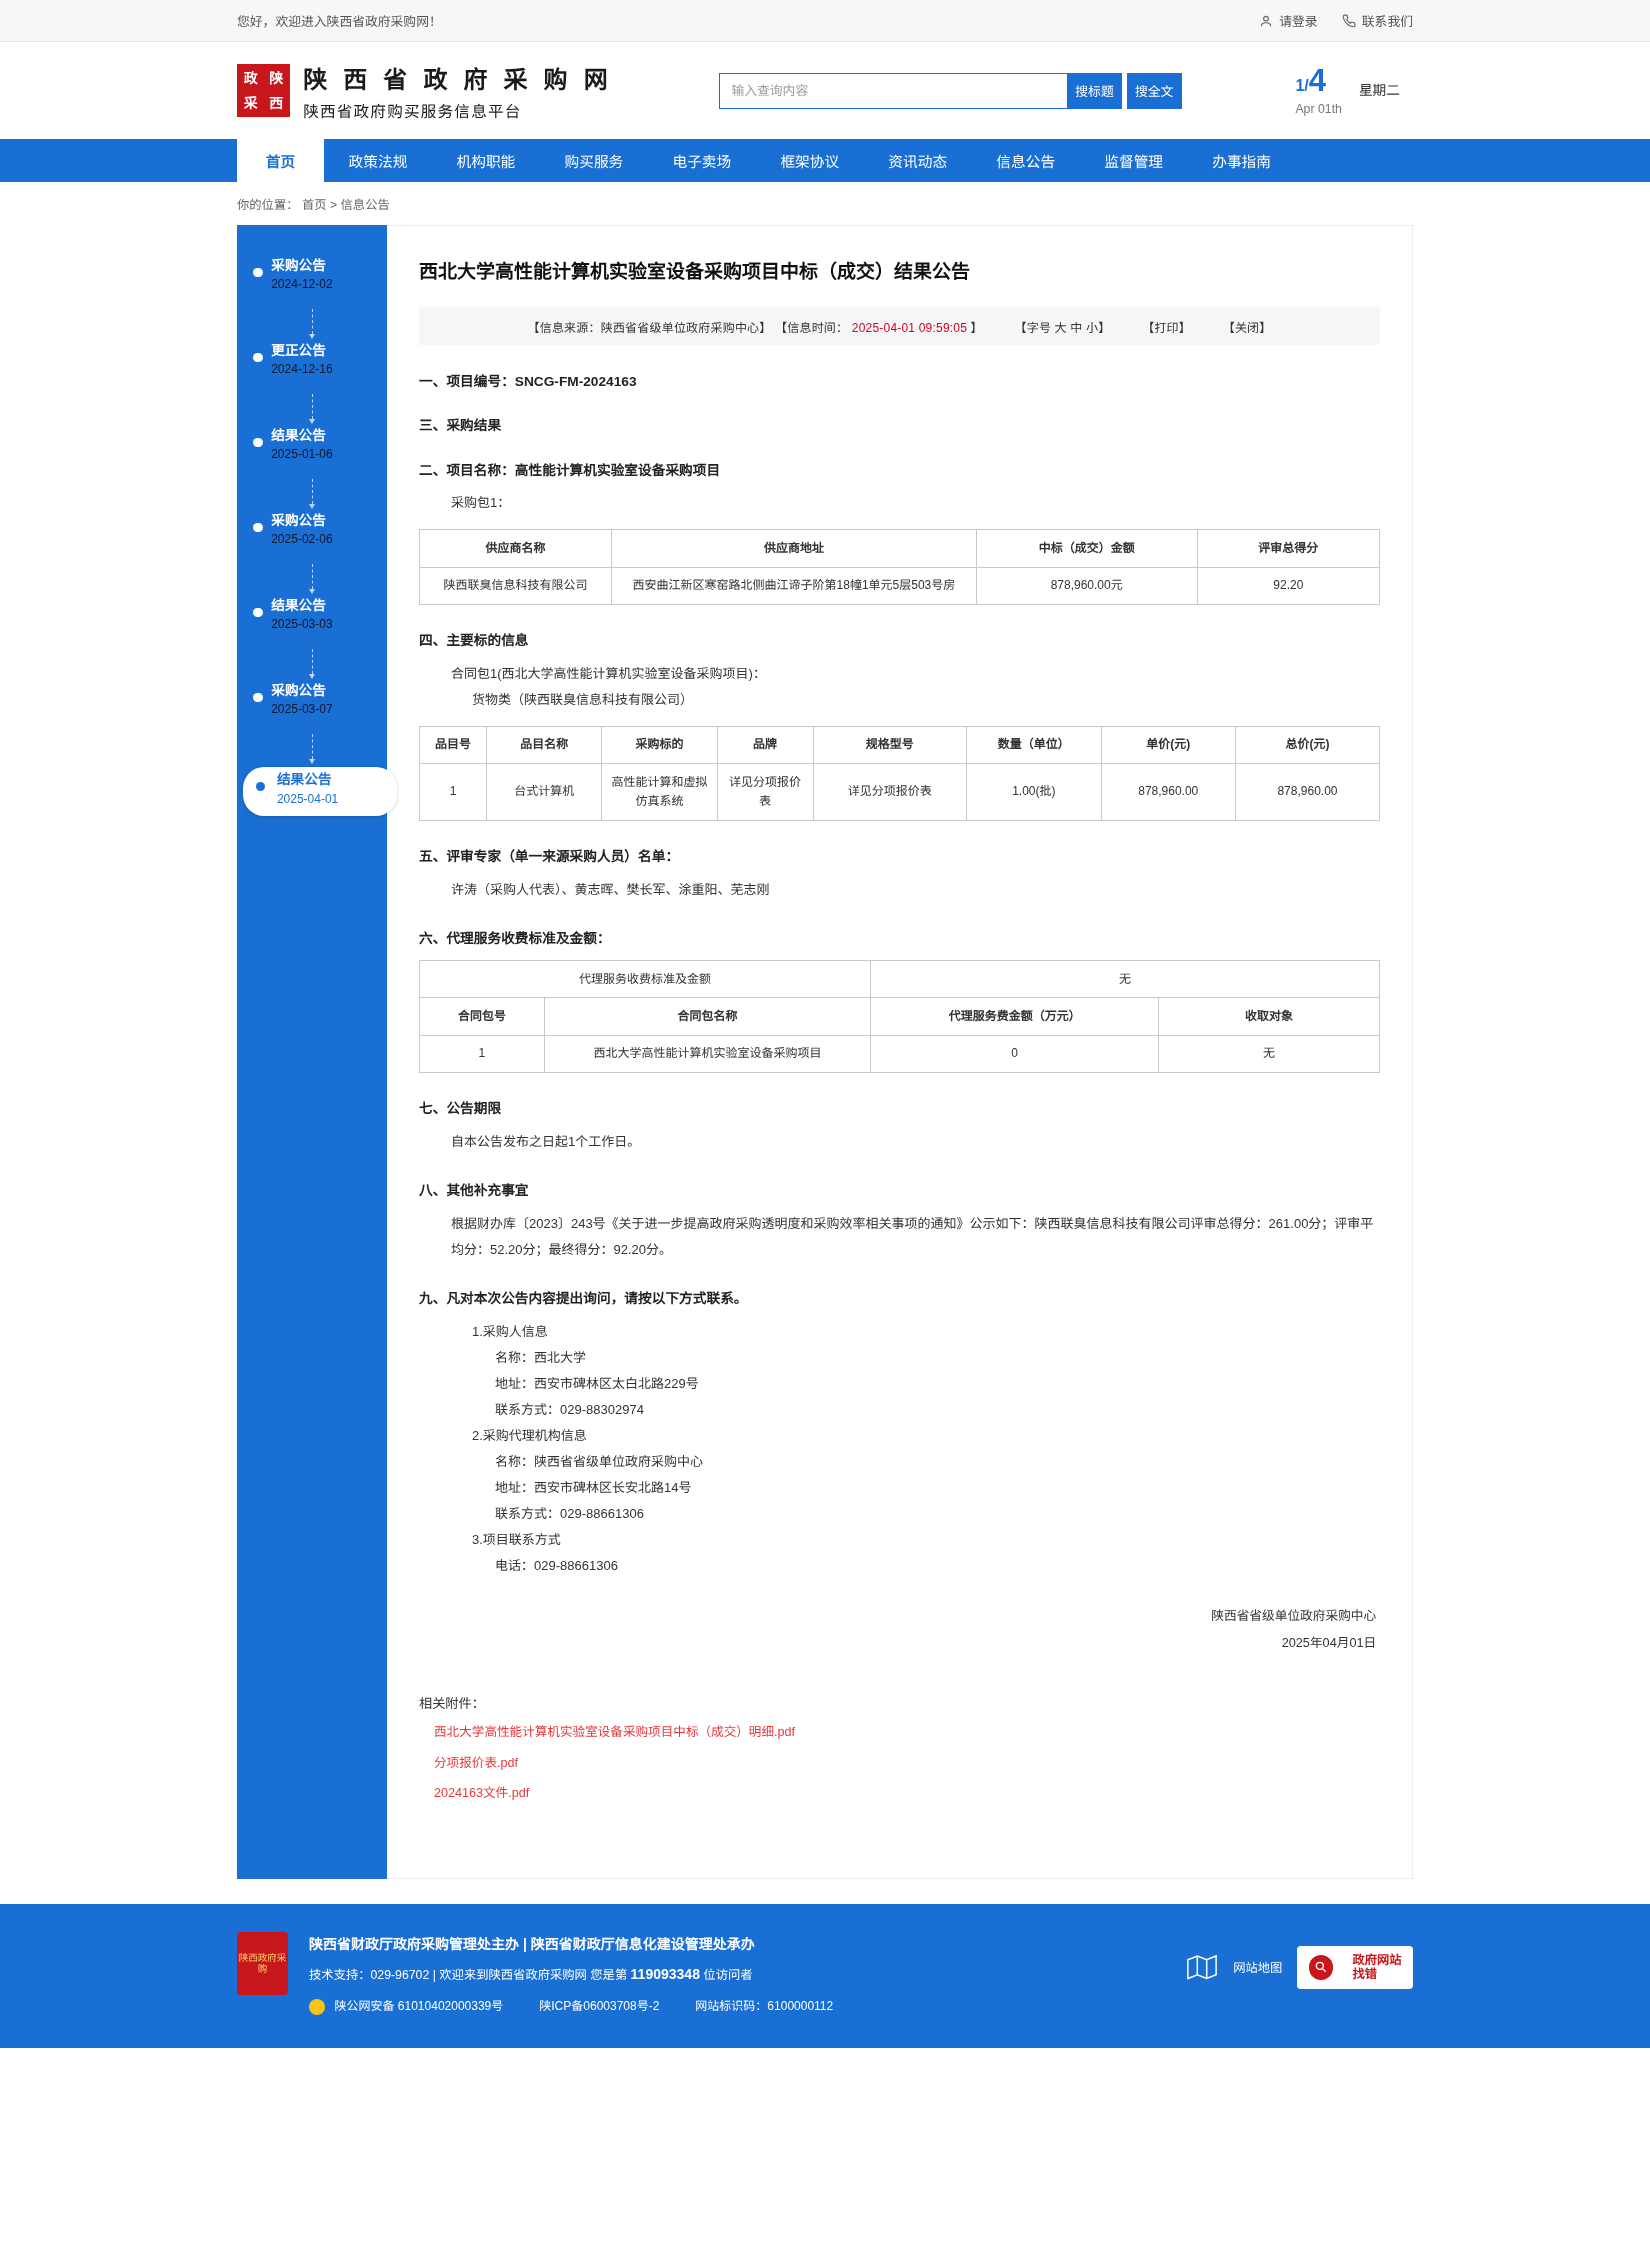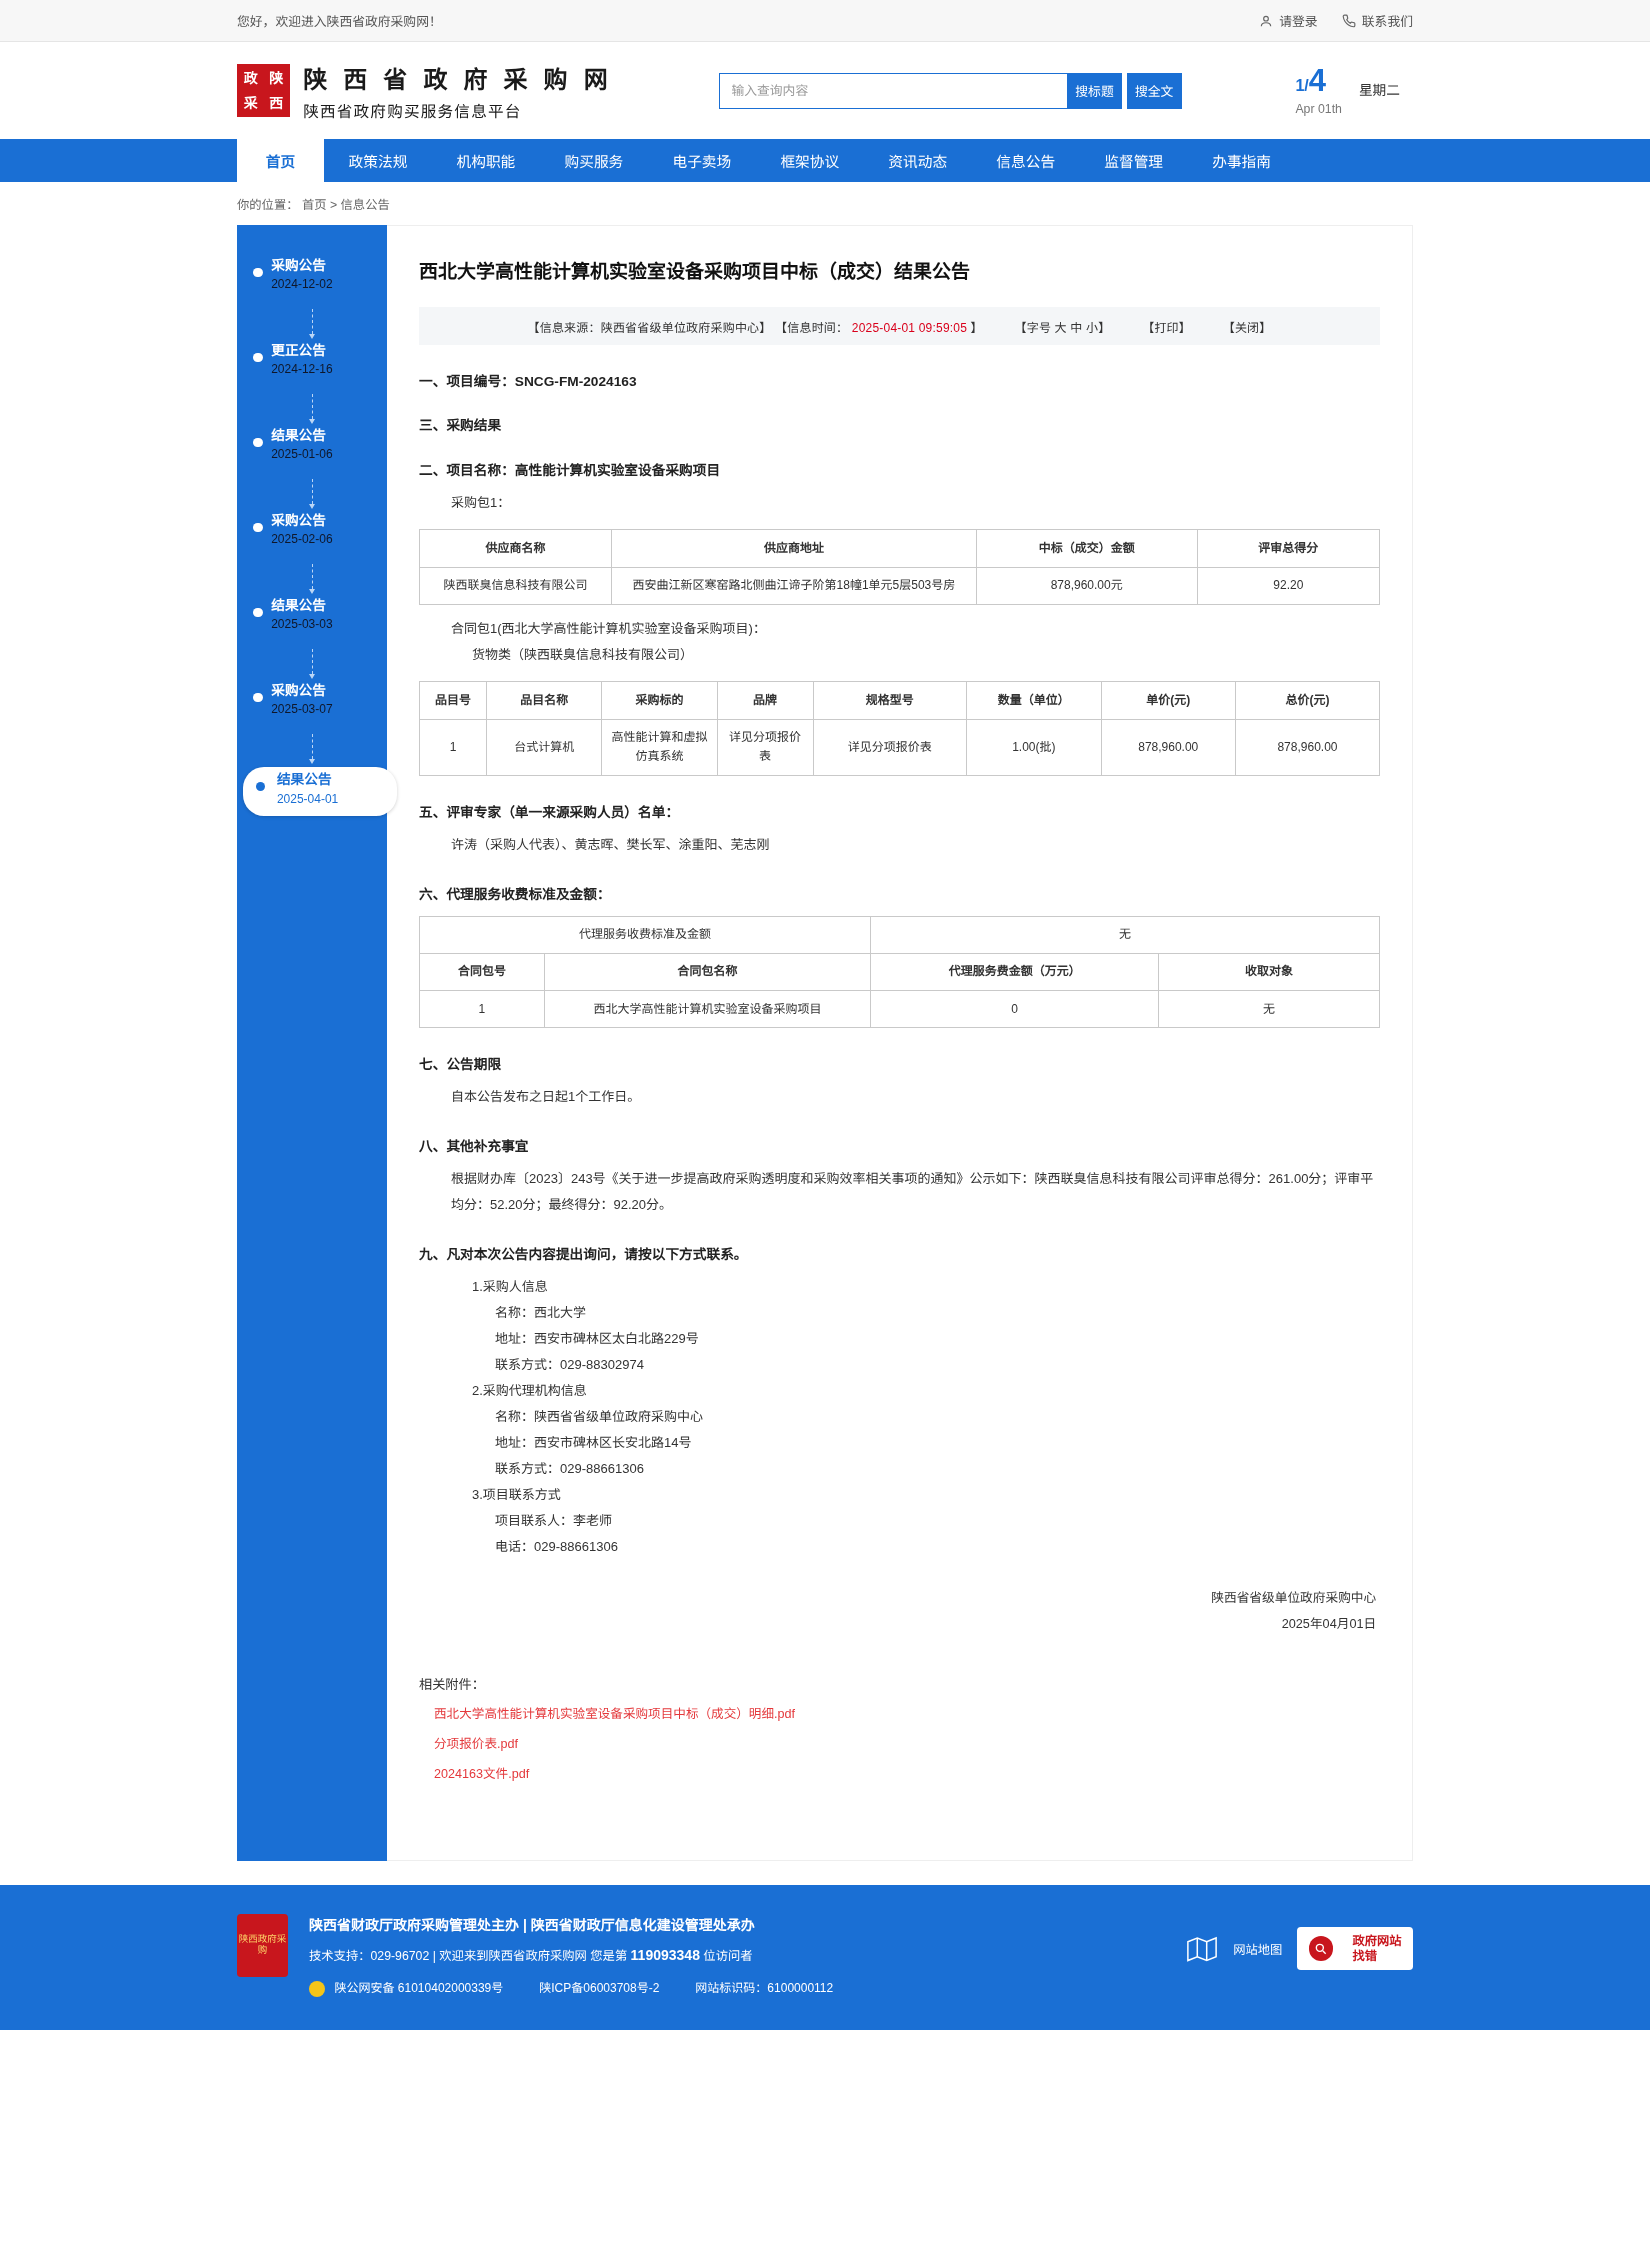--- a/index.html
+++ b/index.html
@@ -351,20 +351,21 @@
         <tbody>
           <tr>
             <td>陕西联臭信息科技有限公司</td>
             <td class="left">西安曲江新区寒窑路北侧曲江谛子阶第18幢1单元5层503号房</td>
             <td class="num">878,960.00元</td>
             <td class="num">92.20</td>
           </tr>
         </tbody>
       </table>
 
+      <div class="sec-h">四、主要标的信息</div>
       <div class="para block">合同包1(西北大学高性能计算机实验室设备采购项目)：</div>
       <div class="para indent2">货物类（陕西联臭信息科技有限公司）</div>
 
       <table class="grid">
         <thead>
           <tr>
             <th style="width:7%">品目号</th>
             <th style="width:12%">品目名称</th>
             <th style="width:12%">采购标的</th>
             <th style="width:10%">品牌</th>
@@ -423,21 +424,20 @@
       <div class="sec-h">九、凡对本次公告内容提出询问，请按以下方式联系。</div>
       <div class="para indent2 block">1.采购人信息</div>
       <div class="para indent3">名称：西北大学</div>
       <div class="para indent3">地址：西安市碑林区太白北路229号</div>
       <div class="para indent3">联系方式：029-88302974</div>
       <div class="para indent2">2.采购代理机构信息</div>
       <div class="para indent3">名称：陕西省省级单位政府采购中心</div>
       <div class="para indent3">地址：西安市碑林区长安北路14号</div>
       <div class="para indent3">联系方式：029-88661306</div>
       <div class="para indent2">3.项目联系方式</div>
-      <div class="para indent3">项目联系人：李老师</div>
       <div class="para indent3">电话：029-88661306</div>
 
       <div class="signature">
         <div>陕西省省级单位政府采购中心</div>
         <div>2025年04月01日</div>
       </div>
 
       <div class="attach-h">相关附件：</div>
       <a class="attach-link" href="#">西北大学高性能计算机实验室设备采购项目中标（成交）明细.pdf</a>
       <a class="attach-link" href="#">分项报价表.pdf</a>

